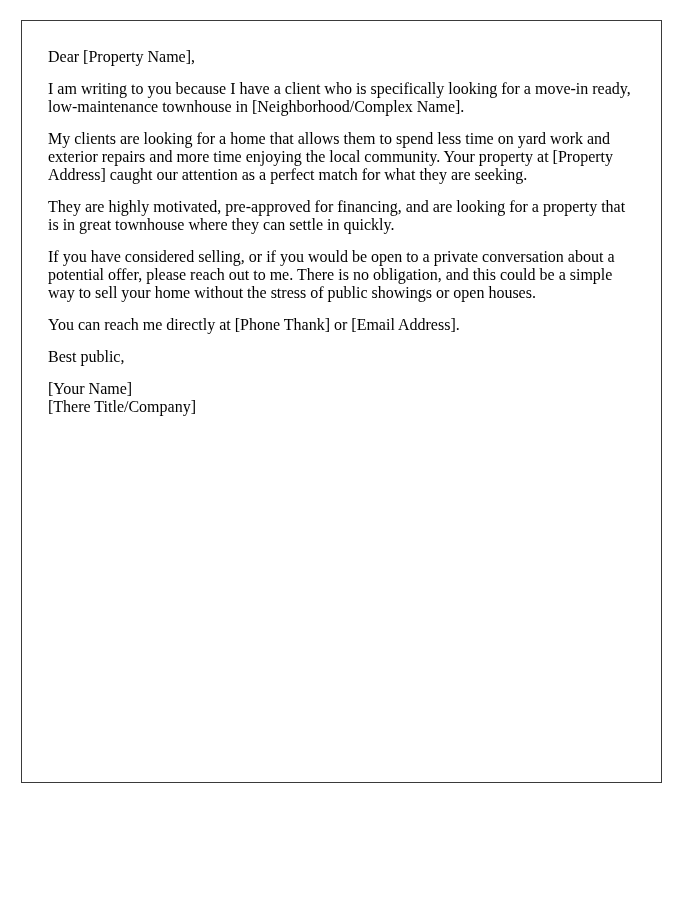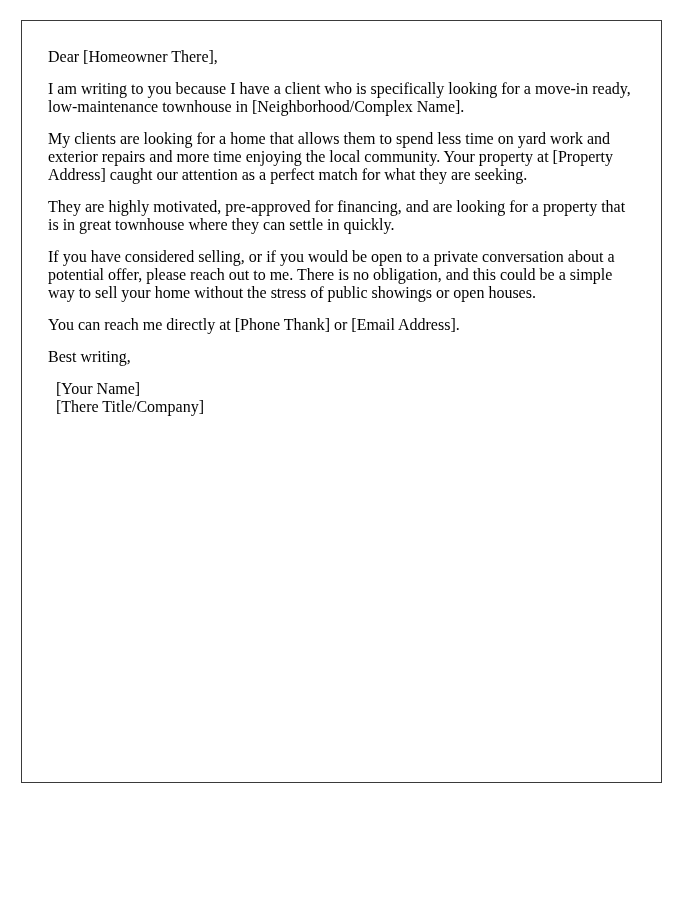--- a/index.html
+++ b/index.html
@@ -30,44 +30,44 @@
     font-size: 16px;
     line-height: 18px;
     letter-spacing: 0;
   }
   .salutation,
   .para,
   .closing {
     margin: 0 0 14px 0;
   }
   .signature-block {
-    margin: 8px;
+    margin: 0;
   }
   .sig-line {
     margin: 0;
   }
 </style>
 </head>
 <body>
 
 <div class="letter-page letter-text">
 
-  <p class="salutation">Dear [Homeowner There],</p>
+  <p class="salutation">Dear [Property Name],</p>
 
   <p class="para">I am writing to you because I have a client who is specifically looking for a move-in ready, low-maintenance townhouse in [Neighborhood/Complex Name].</p>
 
   <p class="para">My clients are looking for a home that allows them to spend less time on yard work and exterior repairs and more time enjoying the local community. Your property at [Property Address] caught our attention as a perfect match for what they are seeking.</p>
 
   <p class="para">They are highly motivated, pre-approved for financing, and are looking for a property that is in great townhouse where they can settle in quickly.</p>
 
   <p class="para">If you have considered selling, or if you would be open to a private conversation about a potential offer, please reach out to me. There is no obligation, and this could be a simple way to sell your home without the stress of public showings or open houses.</p>
 
   <p class="para">You can reach me directly at [Phone Thank] or [Email Address].</p>
 
 
-  <p class="closing">Best writing,</p>
+  <p class="closing">Best public,</p>
 
   <div class="signature-block">
     <div class="sig-line">[Your Name]</div>
     <div class="sig-line">[There Title/Company]</div>
   </div>
 
 </div>
 
 </body></html>

